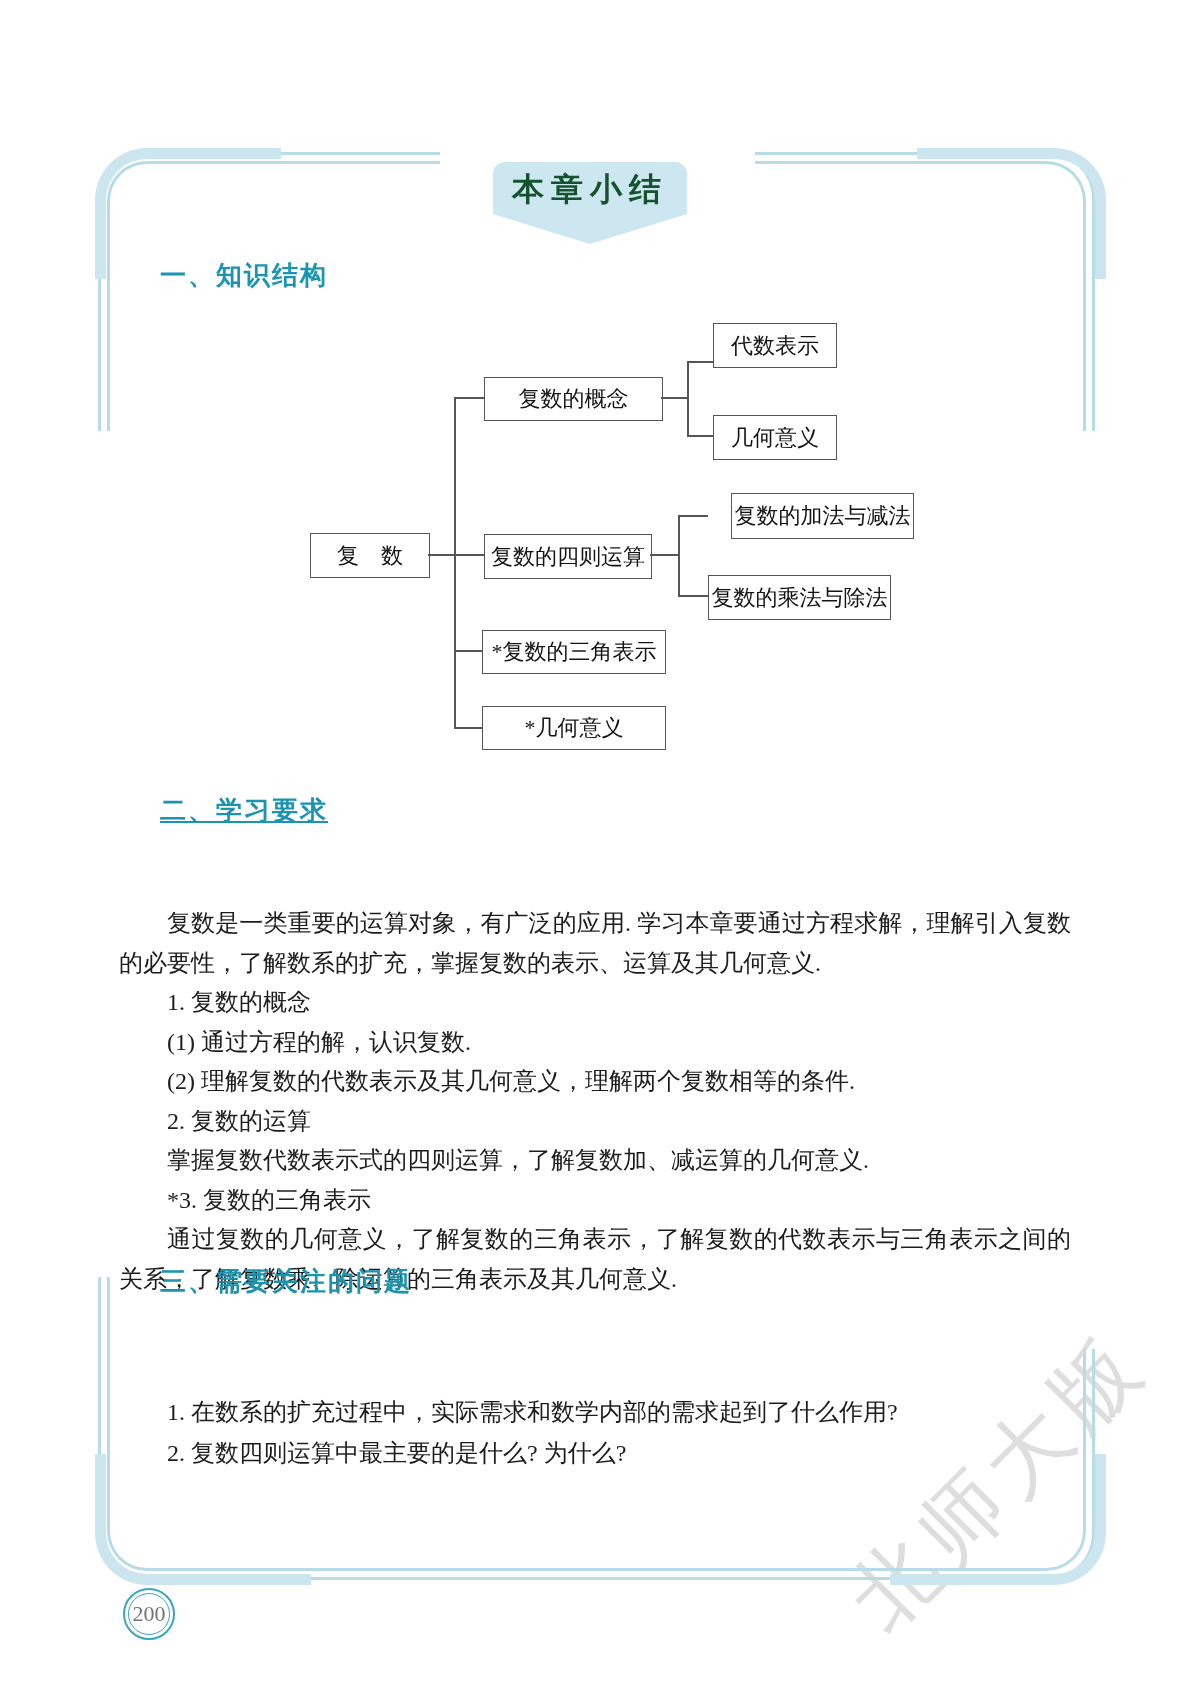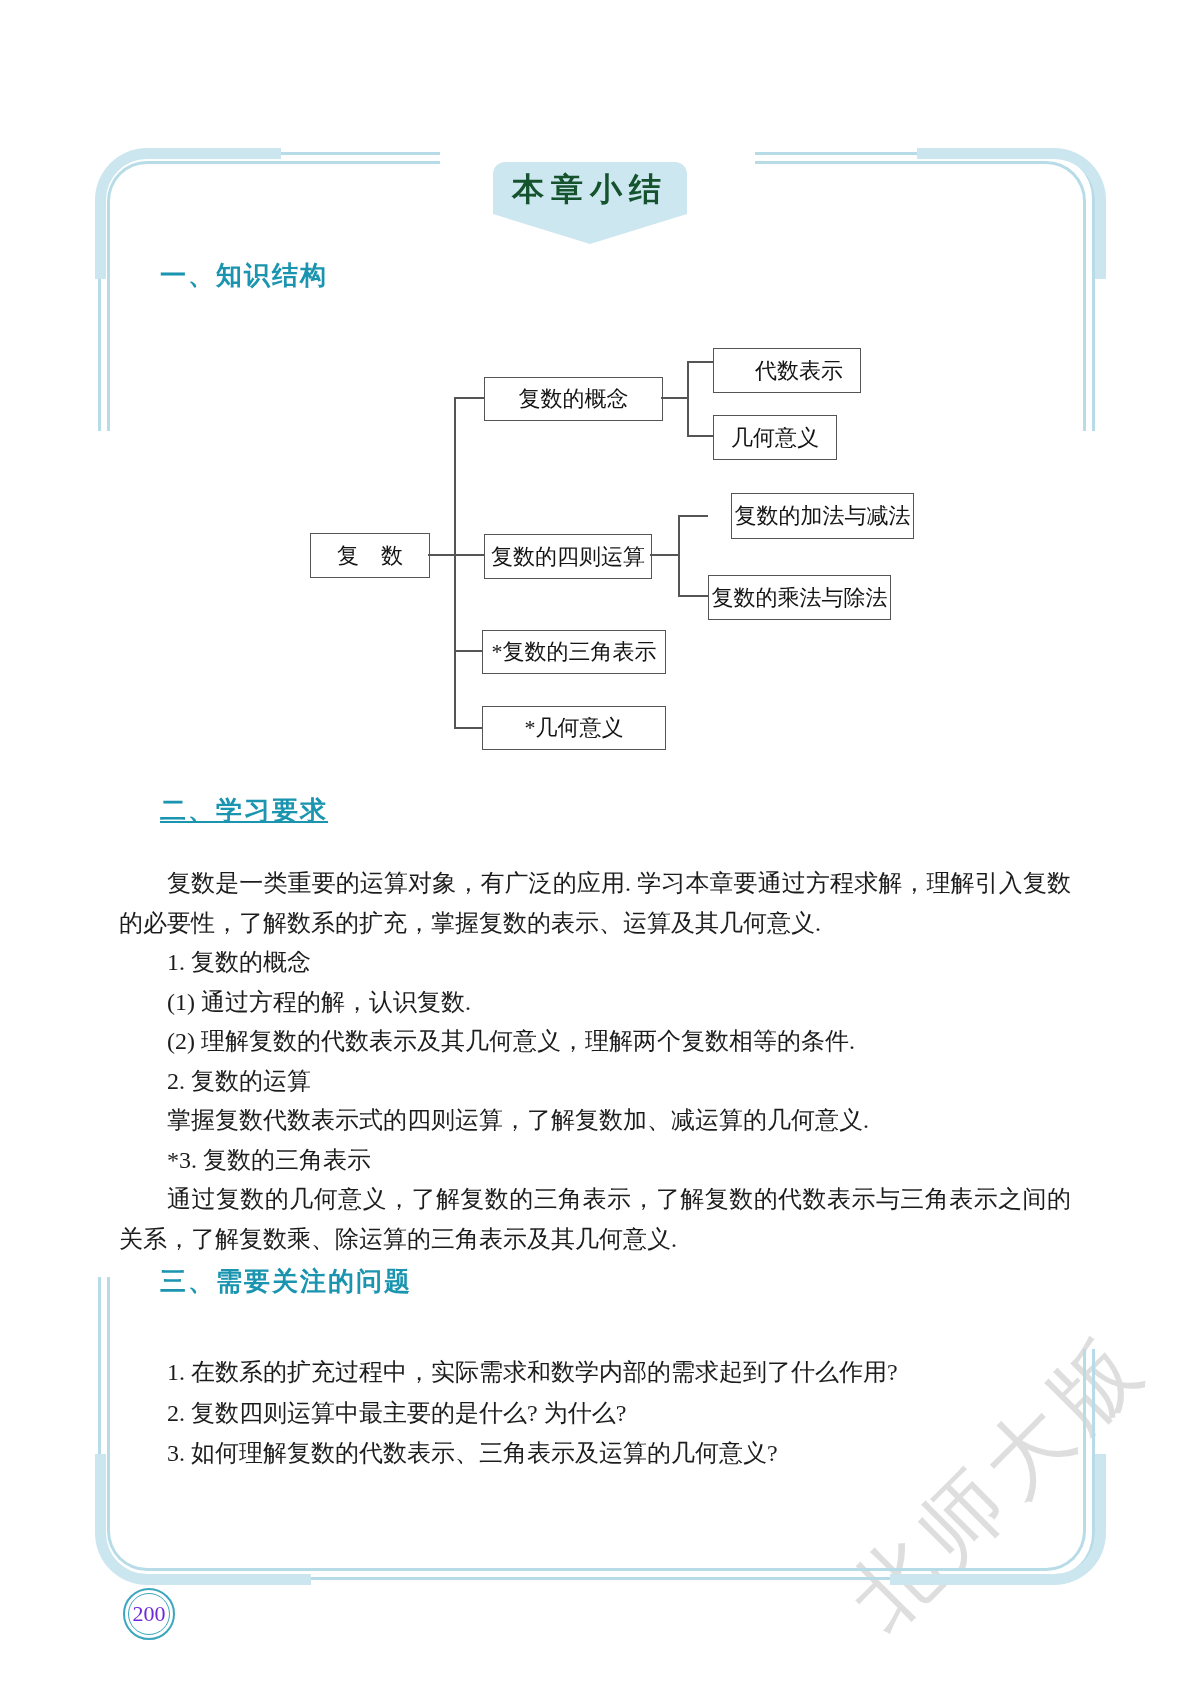--- a/index.html
+++ b/index.html
@@ -38,31 +38,31 @@
   
   .sec-h{position:absolute;left:160px;z-index:2;font-family:"Liberation Sans","DejaVu Sans",sans-serif;
          font-weight:bold;font-size:26px;color:#1b95af;letter-spacing:2px;}
 
   
   .fnode{position:absolute;z-index:2;border:1.5px solid #555;background:#fff;
          font-size:22px;color:#141414;text-align:center;display:flex;align-items:center;justify-content:center;}
   .hline,.vline{position:absolute;z-index:2;background:#555;}
 
   
-  .body-block{position:absolute;left:119px;width:952px;z-index:2;font-size:24px;}
+  .body-block{position:absolute;left:119px;width:952px;z-index:2;font-size:24px;margin-top:40px;}
   .body-block p{margin:0;line-height:39.5px;text-indent:2em;text-align:justify;}
   .q-block p{line-height:40.5px;}
 
   
   .pagenum-outer{position:absolute;left:123px;top:1588px;width:52px;height:52px;z-index:2;
                  border:2.5px solid #3ba6bd;border-radius:50%;box-sizing:border-box;
                  display:flex;align-items:center;justify-content:center;}
   .pagenum-inner{width:42px;height:42px;border:1.5px solid #3ba6bd;border-radius:50%;box-sizing:border-box;
                  display:flex;align-items:center;justify-content:center;
-                 font-size:22px;color:#6d28d9;font-family:"Liberation Serif","DejaVu Serif",serif;}
+                 font-size:22px;color:#737373;font-family:"Liberation Serif","DejaVu Serif",serif;}
 </style>
 </head>
 <body>
 
 <div class="page">
 
   <div class="fr tl-thin-o"></div>
   <div class="fr tl-thin-i"></div>
   <div class="fr tl-thick"></div>
   <div class="fr tr-thin-o"></div>
@@ -77,21 +77,21 @@
 
   <div class="watermark">北师大版</div>
 
   <div class="banner-rect">本章小结</div>
   <div class="banner-point"></div>
 
   <div class="sec-h" style="top:258px;">一、知识结构</div>
 
   <div class="fnode" style="left:310px;top:533px;width:118px;height:43px;">复　数</div>
   <div class="fnode" style="left:484px;top:377px;width:177px;height:42px;">复数的概念</div>
-  <div class="fnode" style="left:713px;top:348px;width:122px;height:43px;padding-left:24px;">代数表示</div>
+  <div class="fnode" style="left:713px;top:323px;width:122px;height:43px;">代数表示</div>
   <div class="fnode" style="left:713px;top:415px;width:122px;height:43px;">几何意义</div>
   <div class="fnode" style="left:484px;top:534px;width:166px;height:43px;">复数的四则运算</div>
   <div class="fnode" style="left:708px;top:493px;width:181px;height:44px;margin-left:23px;">复数的加法与减法</div>
   <div class="fnode" style="left:708px;top:575px;width:181px;height:43px;">复数的乘法与除法</div>
   <div class="fnode" style="left:482px;top:630px;width:182px;height:42px;">*复数的三角表示</div>
   <div class="fnode" style="left:482px;top:706px;width:182px;height:42px;">*几何意义</div>
 
   <div class="hline" style="left:428px;top:554px;width:56px;height:2px;"></div>
   <div class="vline" style="left:454px;top:397px;width:2px;height:332px;"></div>
   <div class="hline" style="left:455px;top:397px;width:29px;height:2px;"></div>
@@ -115,20 +115,19 @@
     <p>2. 复数的运算</p>
     <p>掌握复数代数表示式的四则运算，了解复数加、减运算的几何意义.</p>
     <p>*3. 复数的三角表示</p>
     <p>通过复数的几何意义，了解复数的三角表示，了解复数的代数表示与三角表示之间的关系，了解复数乘、除运算的三角表示及其几何意义.</p>
   </div>
 
   <div class="sec-h" style="top:1243px;margin-top:21px;">三、需要关注的问题</div>
   <div class="body-block q-block" style="top:1352px;">
     <p>1. 在数系的扩充过程中，实际需求和数学内部的需求起到了什么作用?</p>
     <p>2. 复数四则运算中最主要的是什么? 为什么?</p>
-    <p>3. 如何理解复数的代数表示、三角表示及运算的几何意义?</p>
   </div>
 
   <div class="pagenum-outer">
     <div class="pagenum-inner">200</div>
   </div>
 
 </div>
 
 </body></html>

